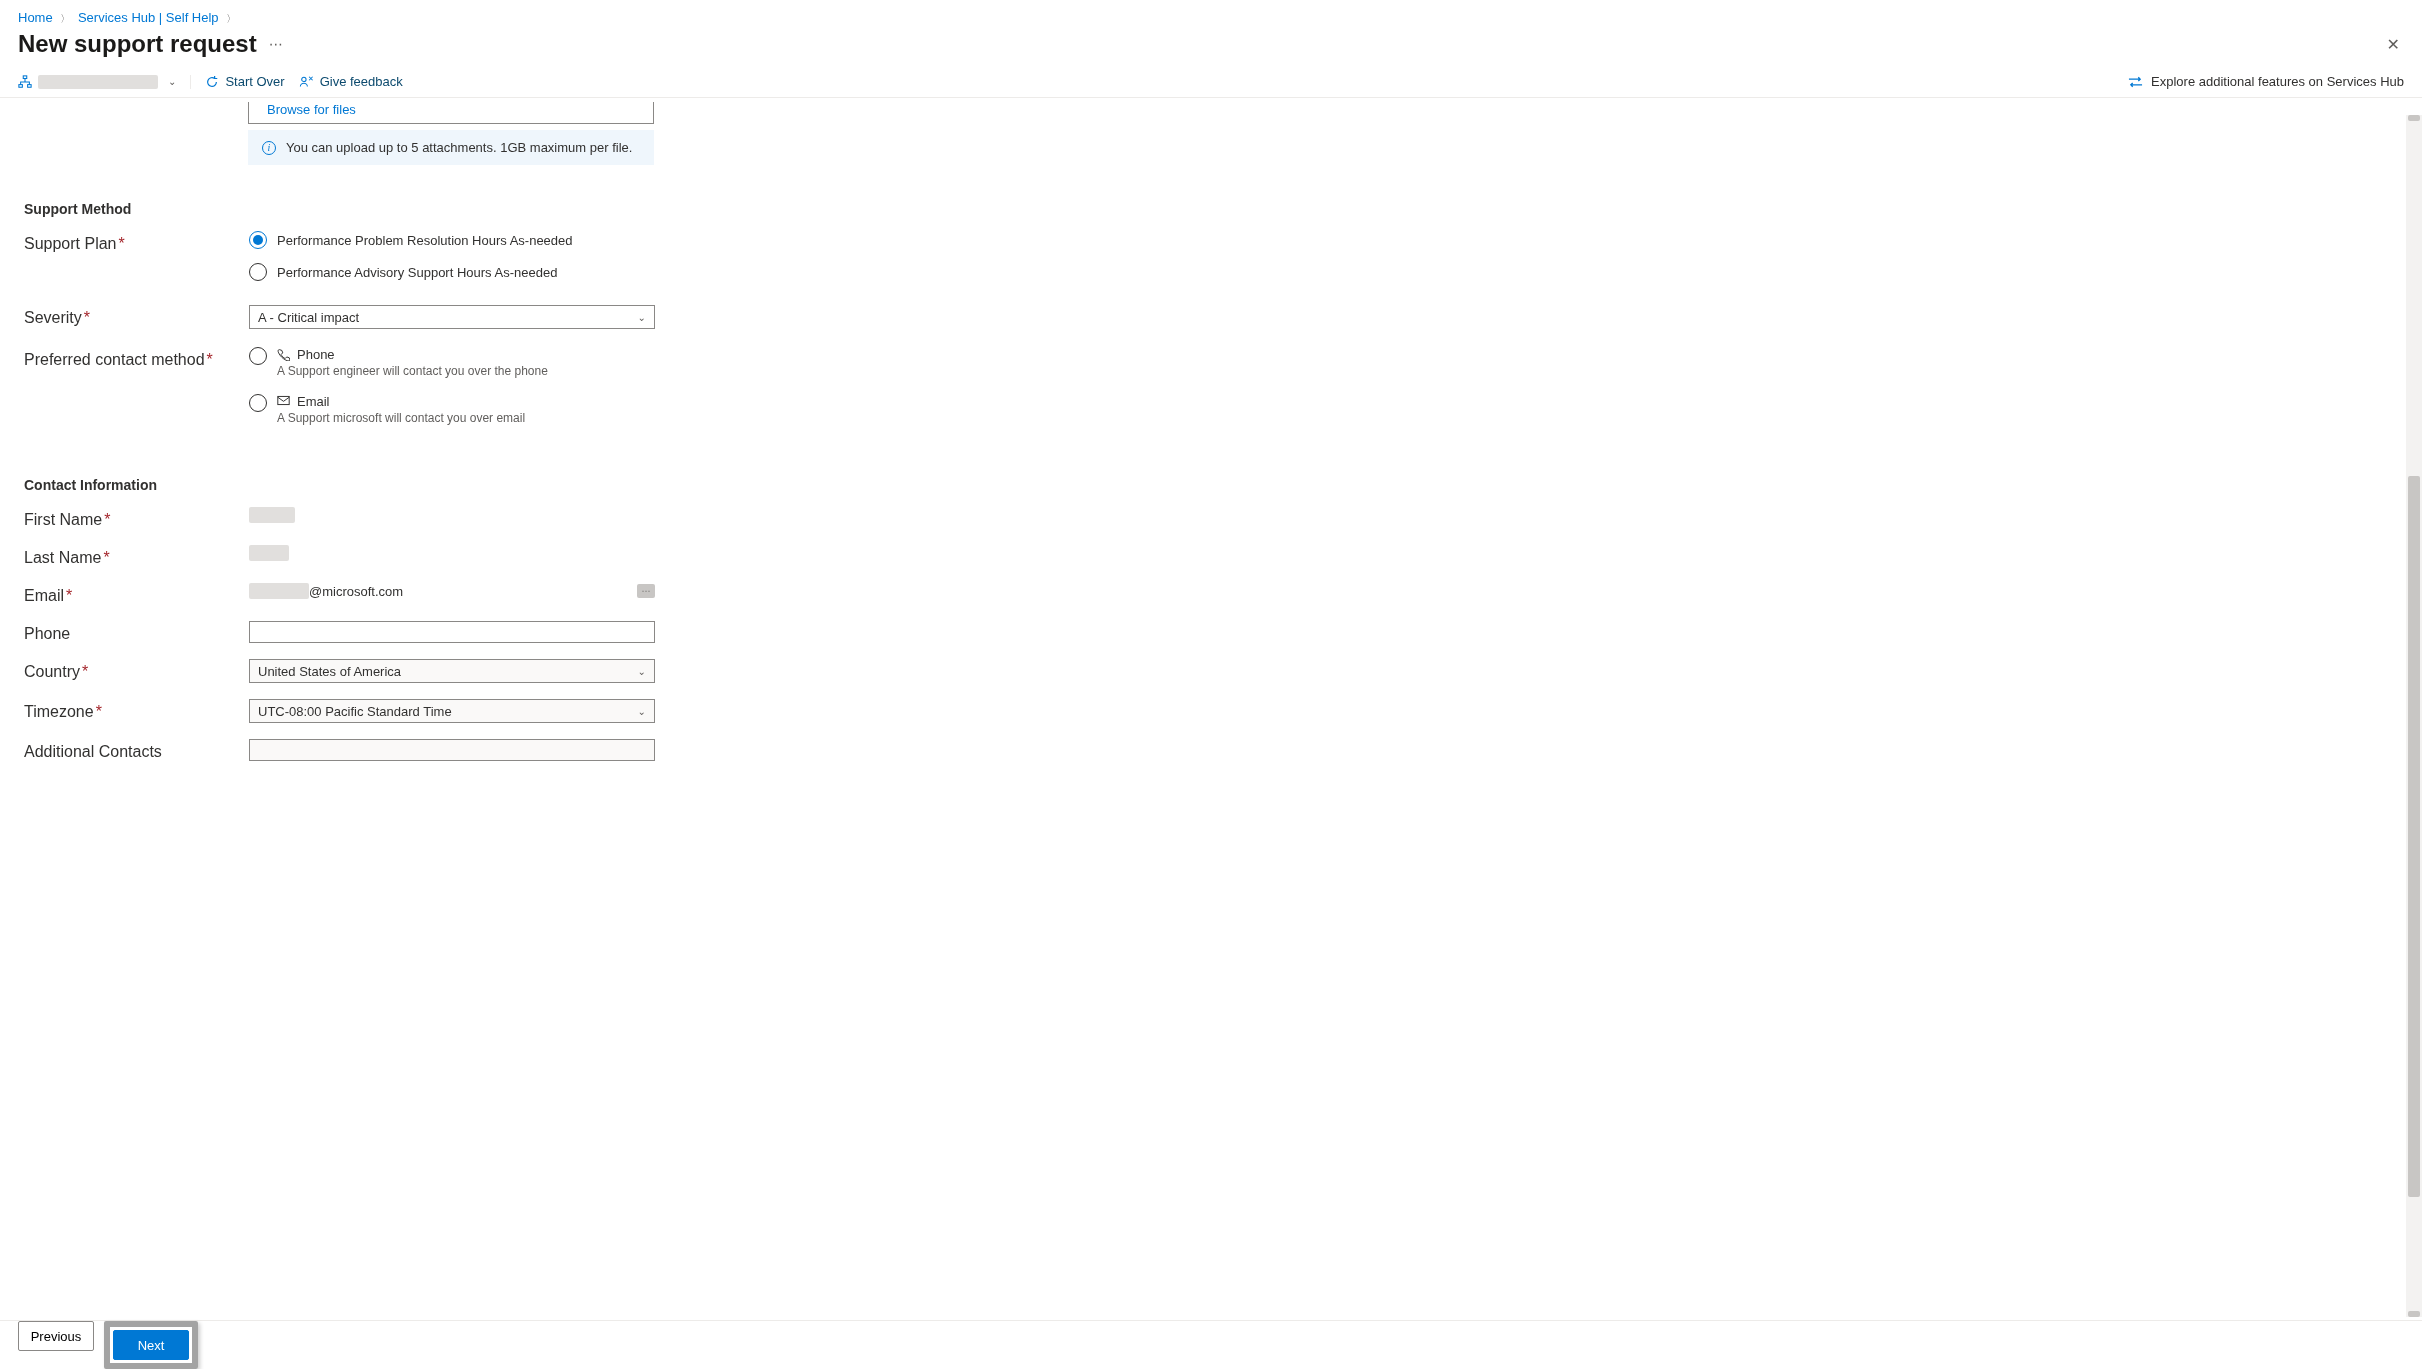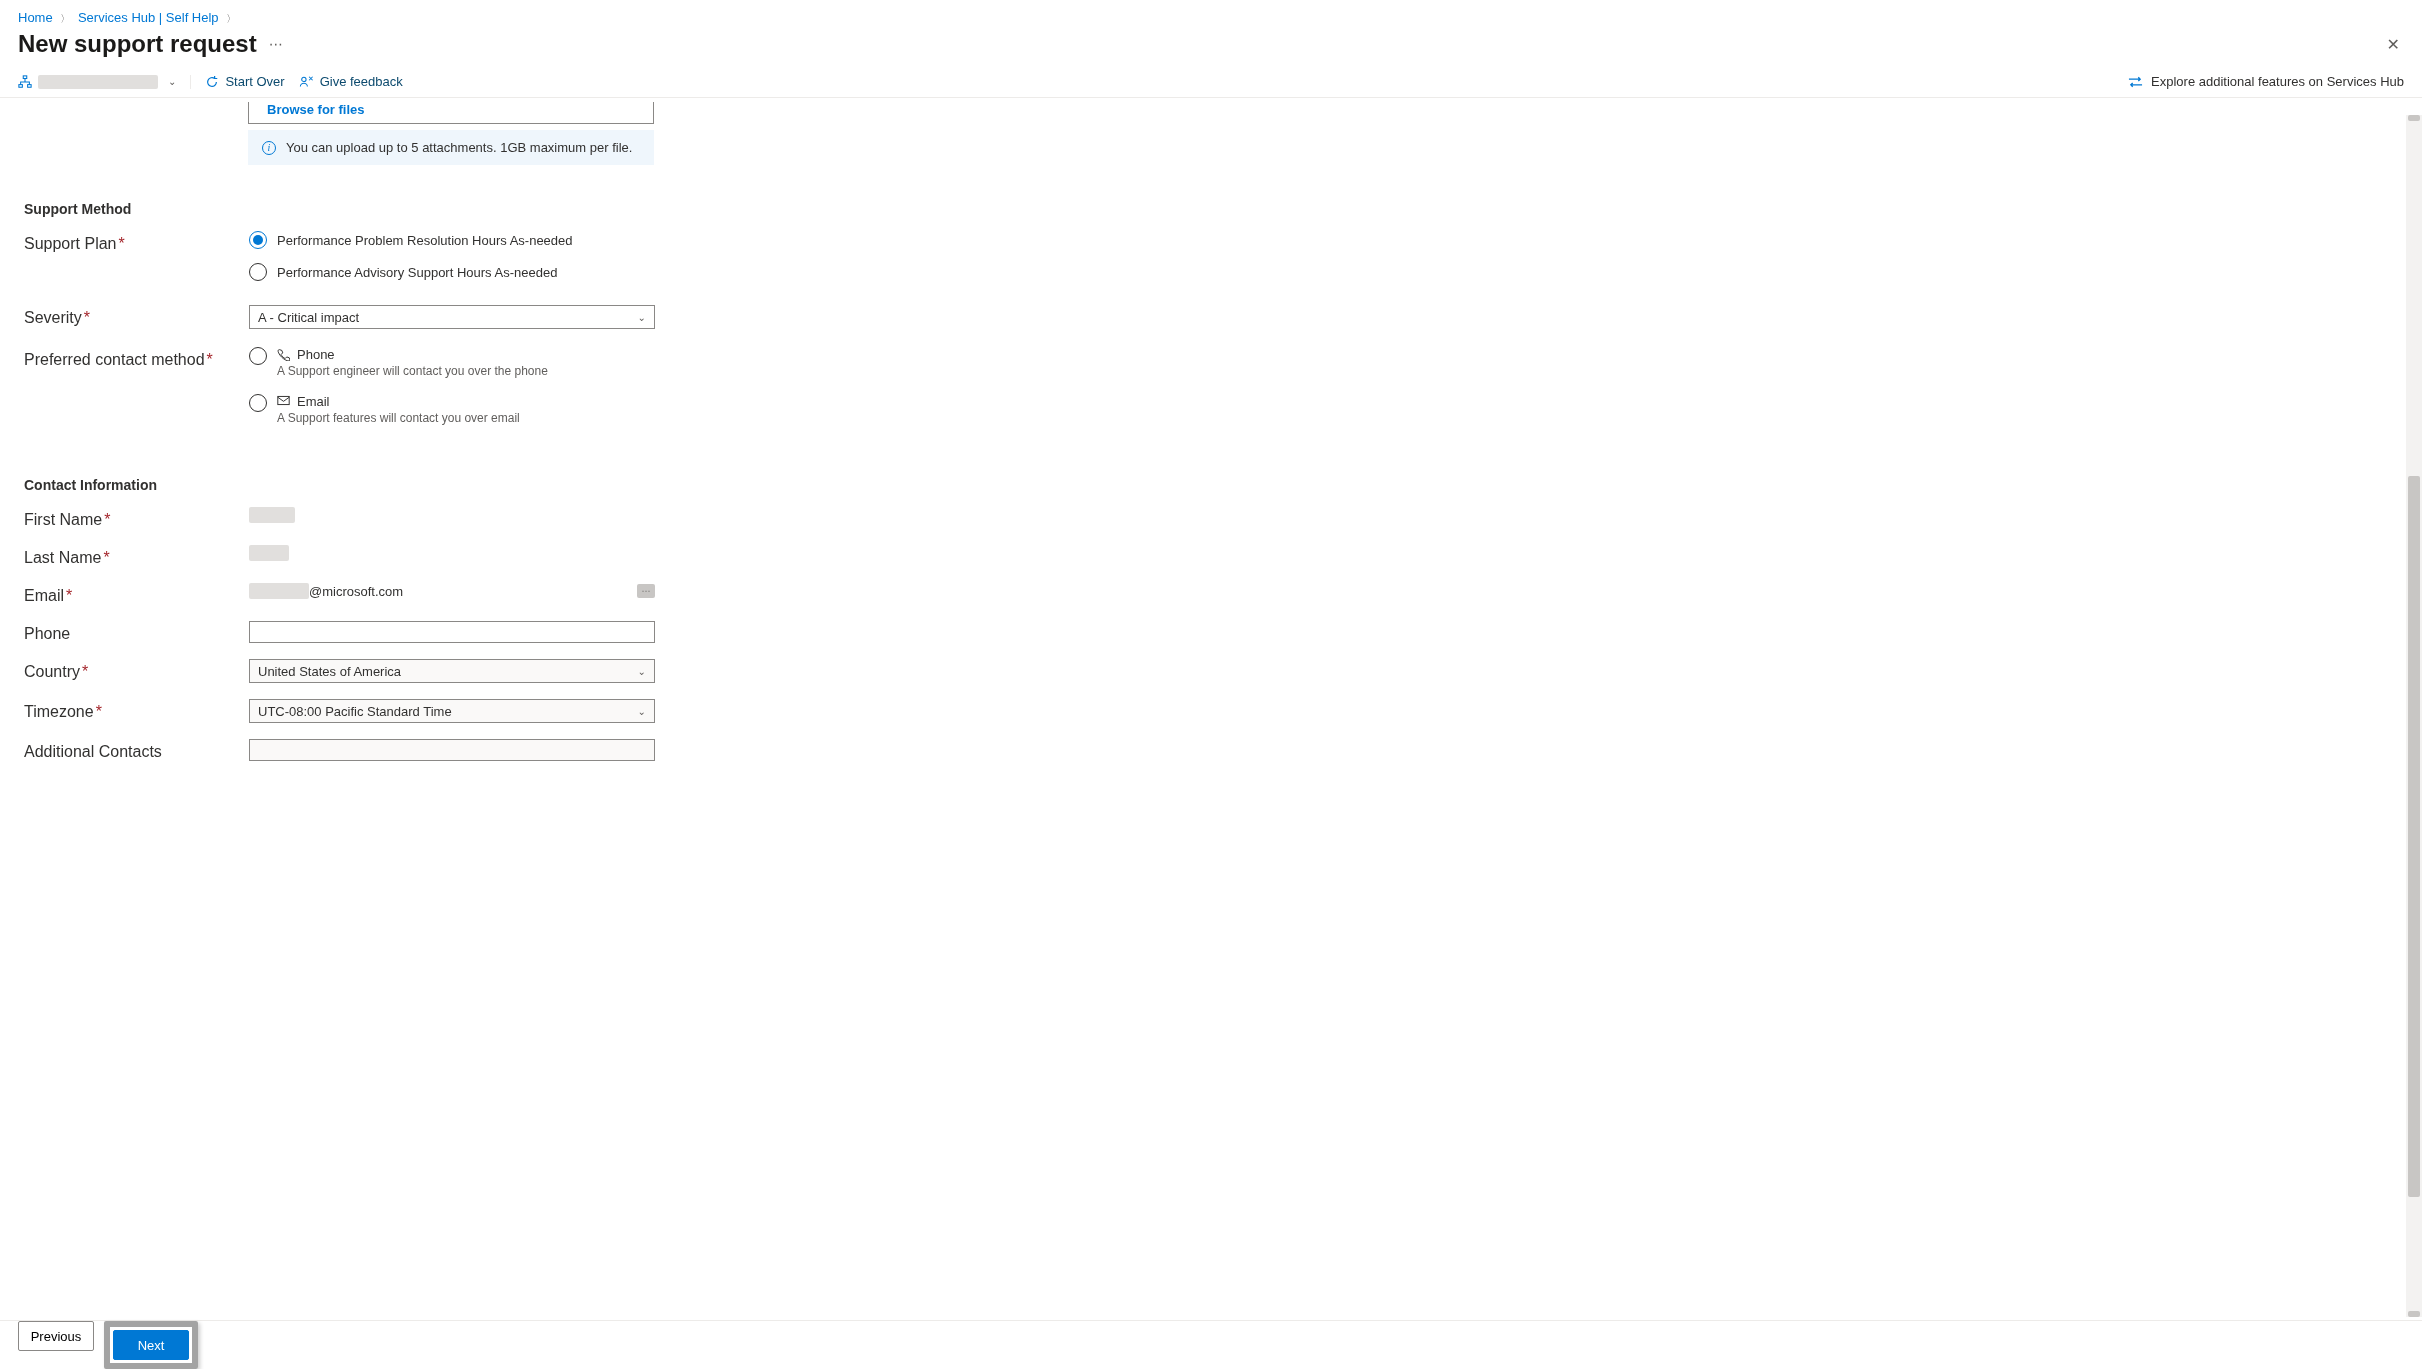--- a/index.html
+++ b/index.html
@@ -24,21 +24,21 @@
     .chev { color: #605e5c; font-size: 10px; margin-left: 4px; }
     .tb-btn { display: flex; align-items: center; gap: 6px; color: #0c4a6e; cursor: pointer; font-size: 13px; }
     .tb-btn .ico { color: #0078d4; }
     .tb-link { display: flex; align-items: center; gap: 8px; color: #323130; cursor: pointer; font-size: 13px; }
     
     .content { position: relative; height: calc(100vh - 168px); overflow-y: auto; padding: 0 18px 20px 24px; }
     .scrollbar-stub { position: absolute; right: 0; top: 115px; width: 16px; bottom: 52px; background: #f3f2f1; }
     .scrollbar-thumb { position: absolute; right: 2px; width: 12px; background: #c8c6c4; border-radius: 2px; }
     
     .file-upload-box { margin-left: 224px; width: 406px; border: 1px solid #8a8886; padding: 0; margin-top: 4px; }
-    .browse-link { color: #0078d4; padding: 6px 18px; display: block; font-size: 13px; font-weight: bold; }
+    .browse-link { color: #0078d4; padding: 6px 18px; display: block; font-size: 13px; }
     .info-bar { background: #eff6fc; padding: 10px 14px; width: 406px; margin-left: 224px; display: flex; align-items: center; gap: 10px; margin-top: 6px; font-size: 13px; color: #323130; }
     .info-icon { color: #0078d4; border: 1px solid #0078d4; border-radius: 50%; width: 14px; height: 14px; display: inline-flex; align-items: center; justify-content: center; font-size: 10px; font-style: italic; font-family: serif; flex-shrink: 0; }
     
     .section-heading { font-size: 14px; font-weight: 600; margin: 36px 0 14px 0; color: #323130; }
     
     .field-row { display: flex; align-items: flex-start; margin-bottom: 10px; }
     .field-label { width: 225px; flex-shrink: 0; font-size: 16px; color: #323130; padding-top: 4px; }
     .req { color: #a4262c; margin-left: 2px; }
     .field-control { width: 406px; }
     
@@ -200,21 +200,21 @@
         <div class="radio-sub">
           <div class="radio-sub-title">
             <span class="contact-icon">
               <svg width="13" height="11" viewBox="0 0 16 12" fill="none" stroke="#323130" stroke-width="1.2">
                   <rect x="1" y="1" width="14" height="10"></rect>
                   <path d="M1 2l7 5 7-5"></path>
                 </svg>
             </span>
             <span>Email</span>
           </div>
-          <div class="radio-sub-desc">A Support features will contact you over email</div>
+          <div class="radio-sub-desc">A Support microsoft will contact you over email</div>
         </div>
       </div>
     </div>
   </div>
 
   <div class="section-heading">Contact Information</div>
 
   <div class="field-row">
     <div class="field-label">
       <span>First Name</span><span class="req">*</span>

